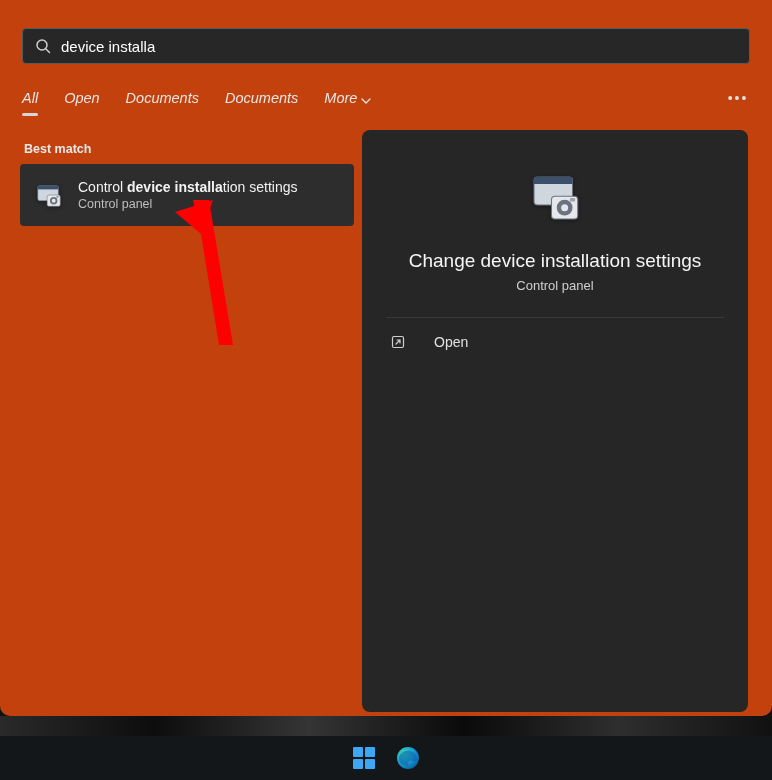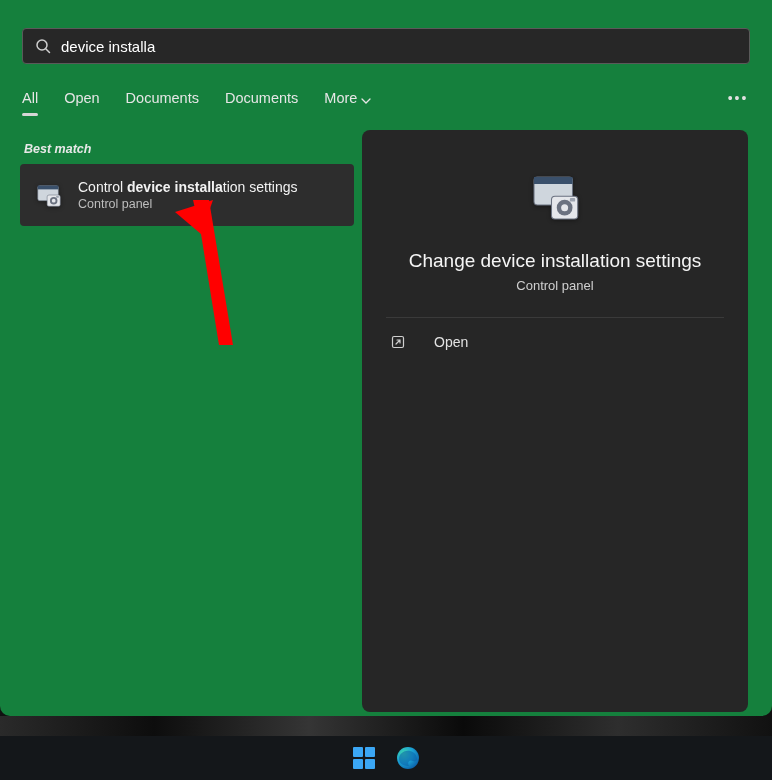--- a/index.html
+++ b/index.html
@@ -7,21 +7,21 @@
   body {
     font-family: "Segoe UI", Arial, sans-serif;
     background: #111;
     color: #fff;
     position: relative;
   }
   .search-panel {
     position: absolute;
     top: 0; left: 0;
     width: 772px; height: 716px;
-    background: #15803d;
+    background: #c2410c;
     border-bottom-left-radius: 10px;
     border-bottom-right-radius: 10px;
   }
   .search-box {
     position: absolute;
     top: 28px; left: 22px;
     width: 728px; height: 36px;
     background: #272727;
     border: 1px solid #5a5a5a;
     border-radius: 4px;
@@ -44,21 +44,21 @@
   .tabs {
     position: absolute;
     top: 86px; left: 22px; right: 22px;
     height: 30px;
     display: flex;
     align-items: center;
     gap: 26px;
     font-size: 14.5px;
     color: #e6e6e6;
   }
-  .tab { cursor: pointer; position: relative; padding-bottom: 6px; }
+  .tab { cursor: pointer; position: relative; padding-bottom: 6px; font-style: italic; }
   .tab.active::after {
     content: "";
     position: absolute;
     left: 0; bottom: -4px;
     width: 16px; height: 3px;
     background: #d6d6d6;
     border-radius: 2px;
   }
   .tab-more { display: flex; align-items: flex-end; gap: 4px; }
   .dots-btn {
@@ -70,21 +70,20 @@
     color: #e0e0e0;
     font-size: 14px;
     letter-spacing: 2px;
   }
   .section-label {
     position: absolute;
     top: 142px; left: 24px;
     font-size: 12.5px;
     font-weight: 600;
     color: #e8e8e8;
-    font-style: italic;
   }
   .result-item {
     position: absolute;
     top: 164px; left: 20px;
     width: 334px; height: 62px;
     background: #2d2d2d;
     border-radius: 4px;
     display: flex;
     align-items: center;
     padding: 0 14px;

